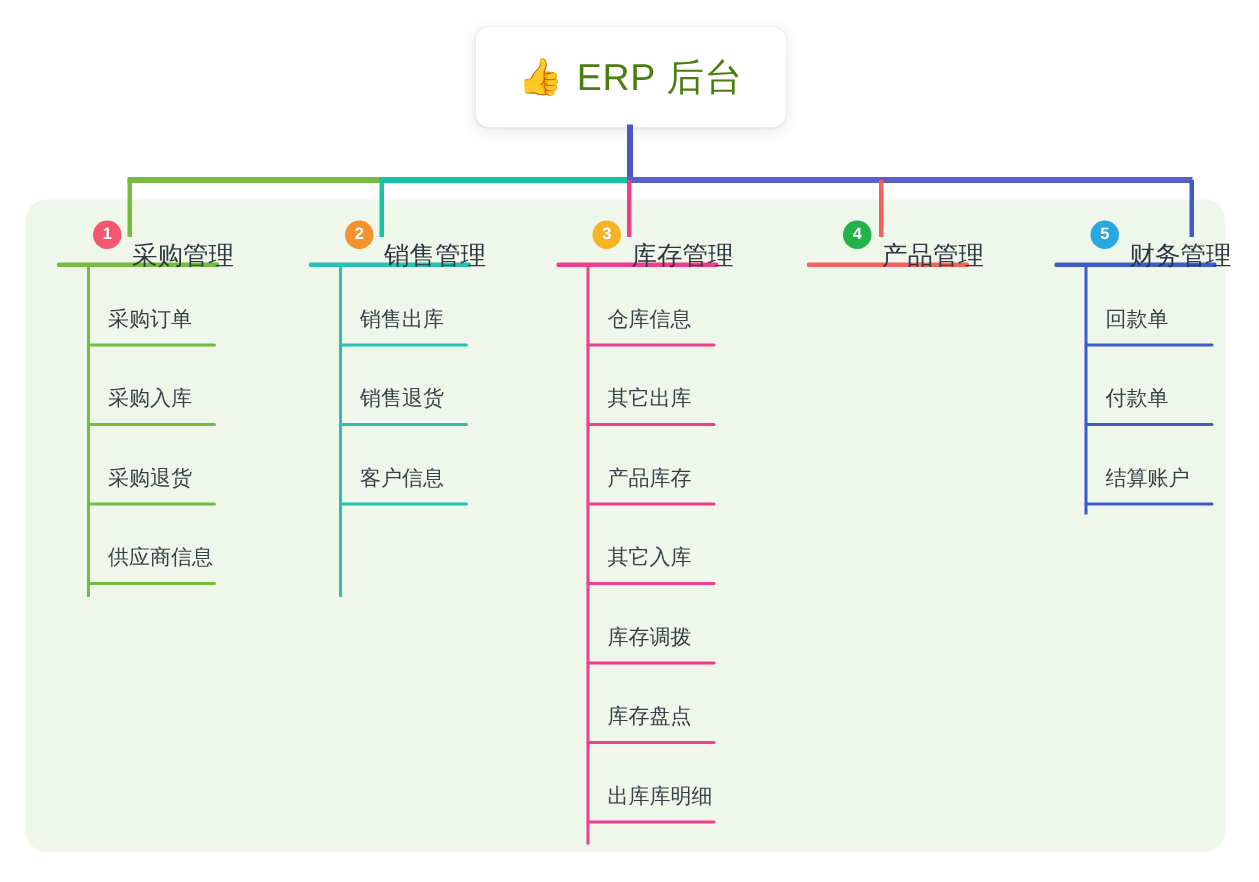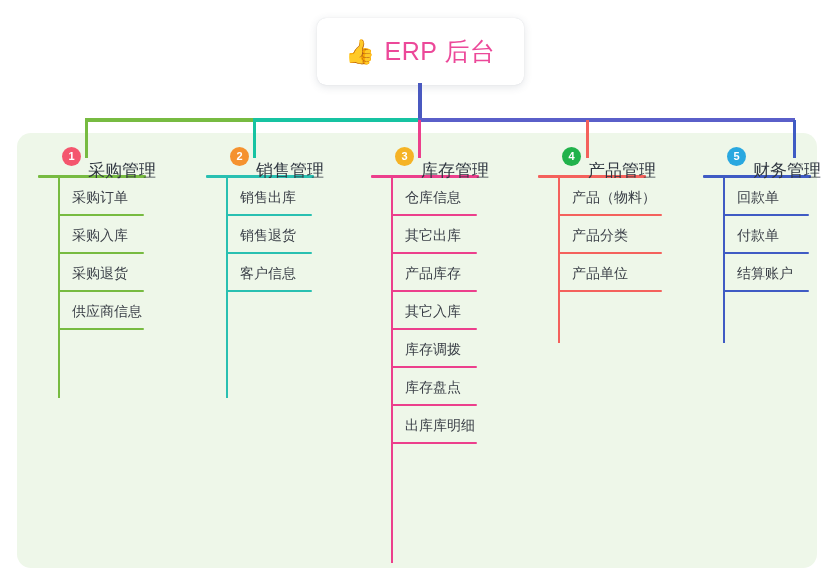--- a/index.html
+++ b/index.html
@@ -39,21 +39,21 @@
     gap: 9px;
   }
   .root-emoji {
     font-size: 24px;
     line-height: 1;
     display: inline-block;
     margin-top: 1px;
   }
   .root-label {
     font-size: 25px;
-    color: #ec4899;
+    color: #4d7c0f;
     letter-spacing: 0.5px;
     white-space: nowrap;
   }
 
   
   .stem {
     position: absolute;
     left: 418px; top: 83px;
     width: 4px; height: 39px;
     background: #4a59c0;
@@ -111,21 +111,21 @@
     padding-top: 0;
   }
   .spine {
     position: absolute;
     left: 20px;
     top: 0;
     width: 2px;
   }
   .item {
     position: relative;
-    height: 38px;
+    height: 53px;
   }
   .item-label {
     position: absolute;
     left: 0;
     bottom: 9px;
     font-size: 14px;
     color: #3a3f47;
     white-space: nowrap;
   }
   .item-rule {
@@ -247,35 +247,20 @@
             <div class="item-rule" style="background: rgb(236, 63, 140); width: 86px;"></div>
           </div>
         </div>
       </div>
       <div class="column" style="left: 538px;">
         <div class="col-head">
           <span class="badge" style="background: rgb(33, 178, 75);">4</span>
           <span class="col-title">产品管理</span>
         </div>
         <div class="head-rule" style="background: rgb(244, 97, 92); width: 108px;"></div>
-        <div class="col-body">
-          <div class="spine" style="background: rgb(244, 97, 92); height: 165px;"></div>
-          <div class="item">
-            <span class="item-label">产品（物料）</span>
-            <div class="item-rule" style="background: rgb(244, 97, 92); width: 104px;"></div>
-          </div>
-          <div class="item">
-            <span class="item-label">产品分类</span>
-            <div class="item-rule" style="background: rgb(244, 97, 92); width: 104px;"></div>
-          </div>
-          <div class="item">
-            <span class="item-label">产品单位</span>
-            <div class="item-rule" style="background: rgb(244, 97, 92); width: 104px;"></div>
-          </div>
-        </div>
       </div>
       <div class="column" style="left: 703px;">
         <div class="col-head">
           <span class="badge" style="background: rgb(41, 168, 224);">5</span>
           <span class="col-title">财务管理</span>
         </div>
         <div class="head-rule" style="background: rgb(63, 91, 196); width: 108px;"></div>
         <div class="col-body">
           <div class="spine" style="background: rgb(63, 91, 196); height: 165px;"></div>
           <div class="item">

